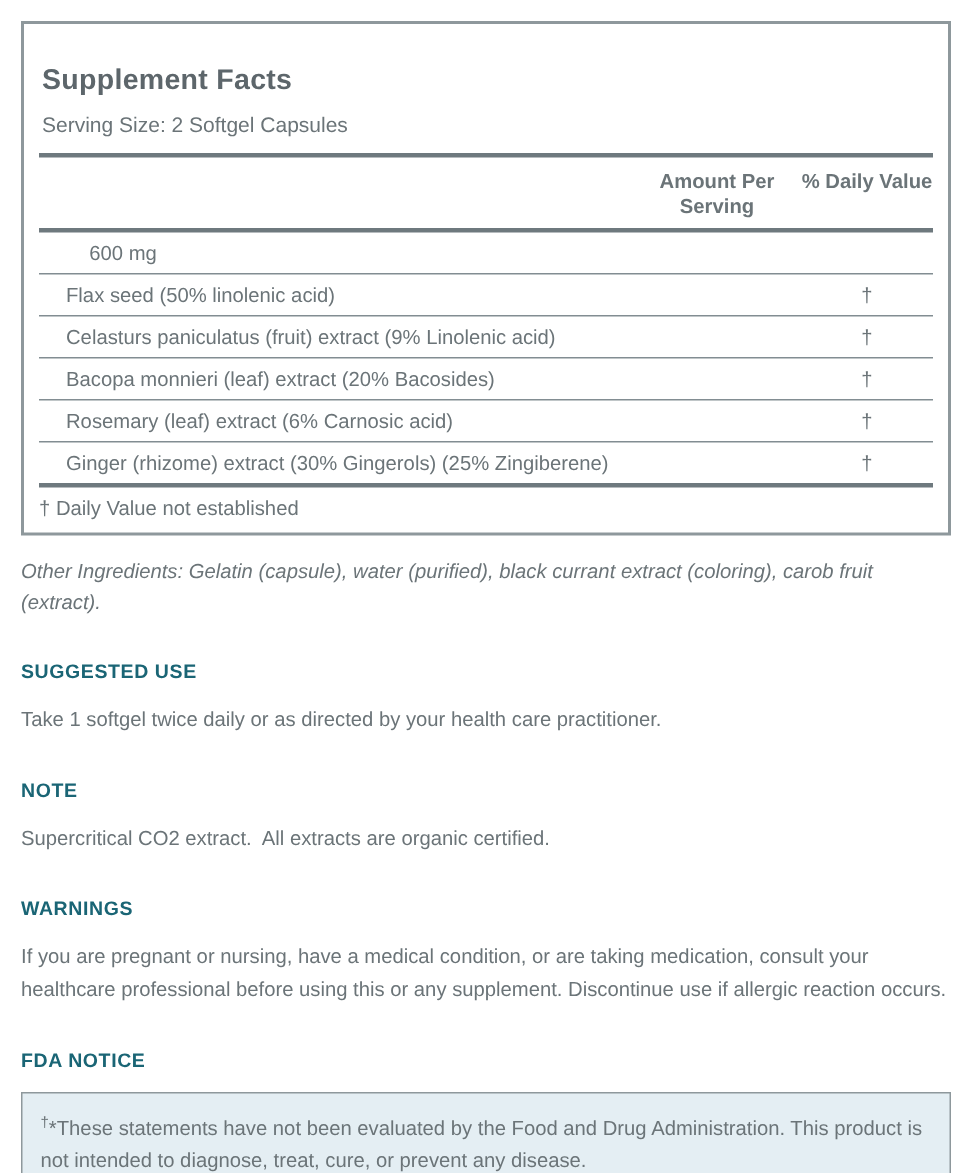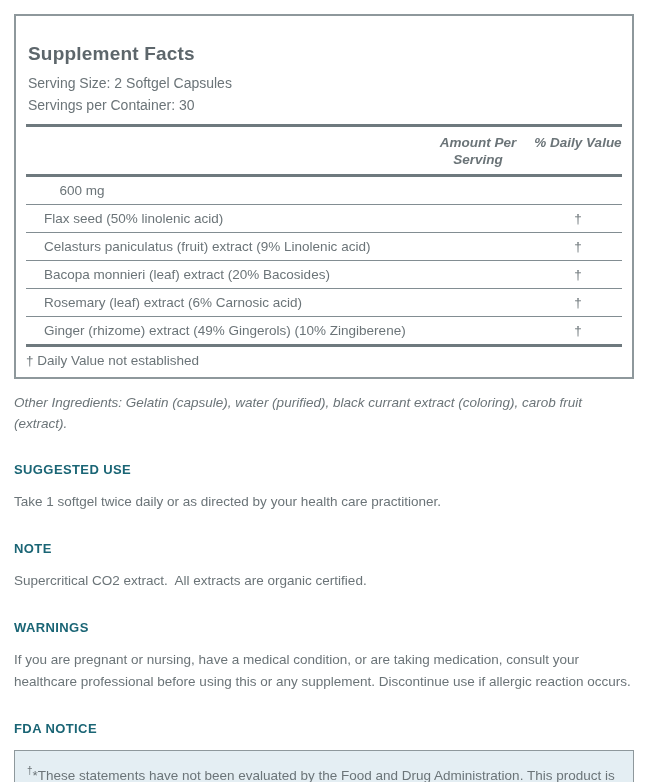--- a/index.html
+++ b/index.html
@@ -35,21 +35,20 @@
     border-top: 3px solid #6e797e;
     margin: 8px 0 0 0;
   }
   .hdr-row {
     display: flex;
     align-items: flex-start;
     font-weight: bold;
     font-size: 13.5px;
     line-height: 17px;
     padding: 7px 0 6px 0;
-    font-style: italic;
   }
   .col-name   { flex: 1; }
   .col-amount { width: 112px; text-align: center; }
   .col-dv     { width: 88px;  text-align: center; }
   .rows { border-top: 3px solid #6e797e; }
   .row {
     display: flex;
     align-items: center;
     font-size: 13.5px;
     line-height: 15px;
@@ -98,21 +97,20 @@
   .notice-box sup { font-size: 10px; }
 </style>
 </head>
 <body>
 
 <div class="page">
 
   <div class="facts-box">
     <div class="facts-title">Supplement Facts</div>
     <div class="serving-line">Serving Size: 2 Softgel Capsules</div>
-    <div class="serving-line">Servings per Container: 30</div>
     <hr class="rule-thick">
 
     <div class="hdr-row">
       <div class="col-name"></div>
       <div class="col-amount">Amount Per Serving</div>
       <div class="col-dv">% Daily Value</div>
     </div>
 
     <div class="rows">
       <div class="row">
@@ -133,21 +131,21 @@
         <div class="col-name">Bacopa monnieri (leaf) extract (20% Bacosides)</div>
         <div class="col-amount"></div>
         <div class="col-dv">†</div>
       </div>
       <div class="row sub">
         <div class="col-name">Rosemary (leaf) extract (6% Carnosic acid)</div>
         <div class="col-amount"></div>
         <div class="col-dv">†</div>
       </div>
       <div class="row sub">
-        <div class="col-name">Ginger (rhizome) extract (49% Gingerols) (10% Zingiberene)</div>
+        <div class="col-name">Ginger (rhizome) extract (30% Gingerols) (25% Zingiberene)</div>
         <div class="col-amount"></div>
         <div class="col-dv">†</div>
       </div>
     </div>
 
     <div class="facts-footnote">† Daily Value not established</div>
   </div>
 
   <p class="other-ingredients">Other Ingredients: Gelatin (capsule), water (purified), black currant extract (coloring), carob fruit (extract).</p>
 

